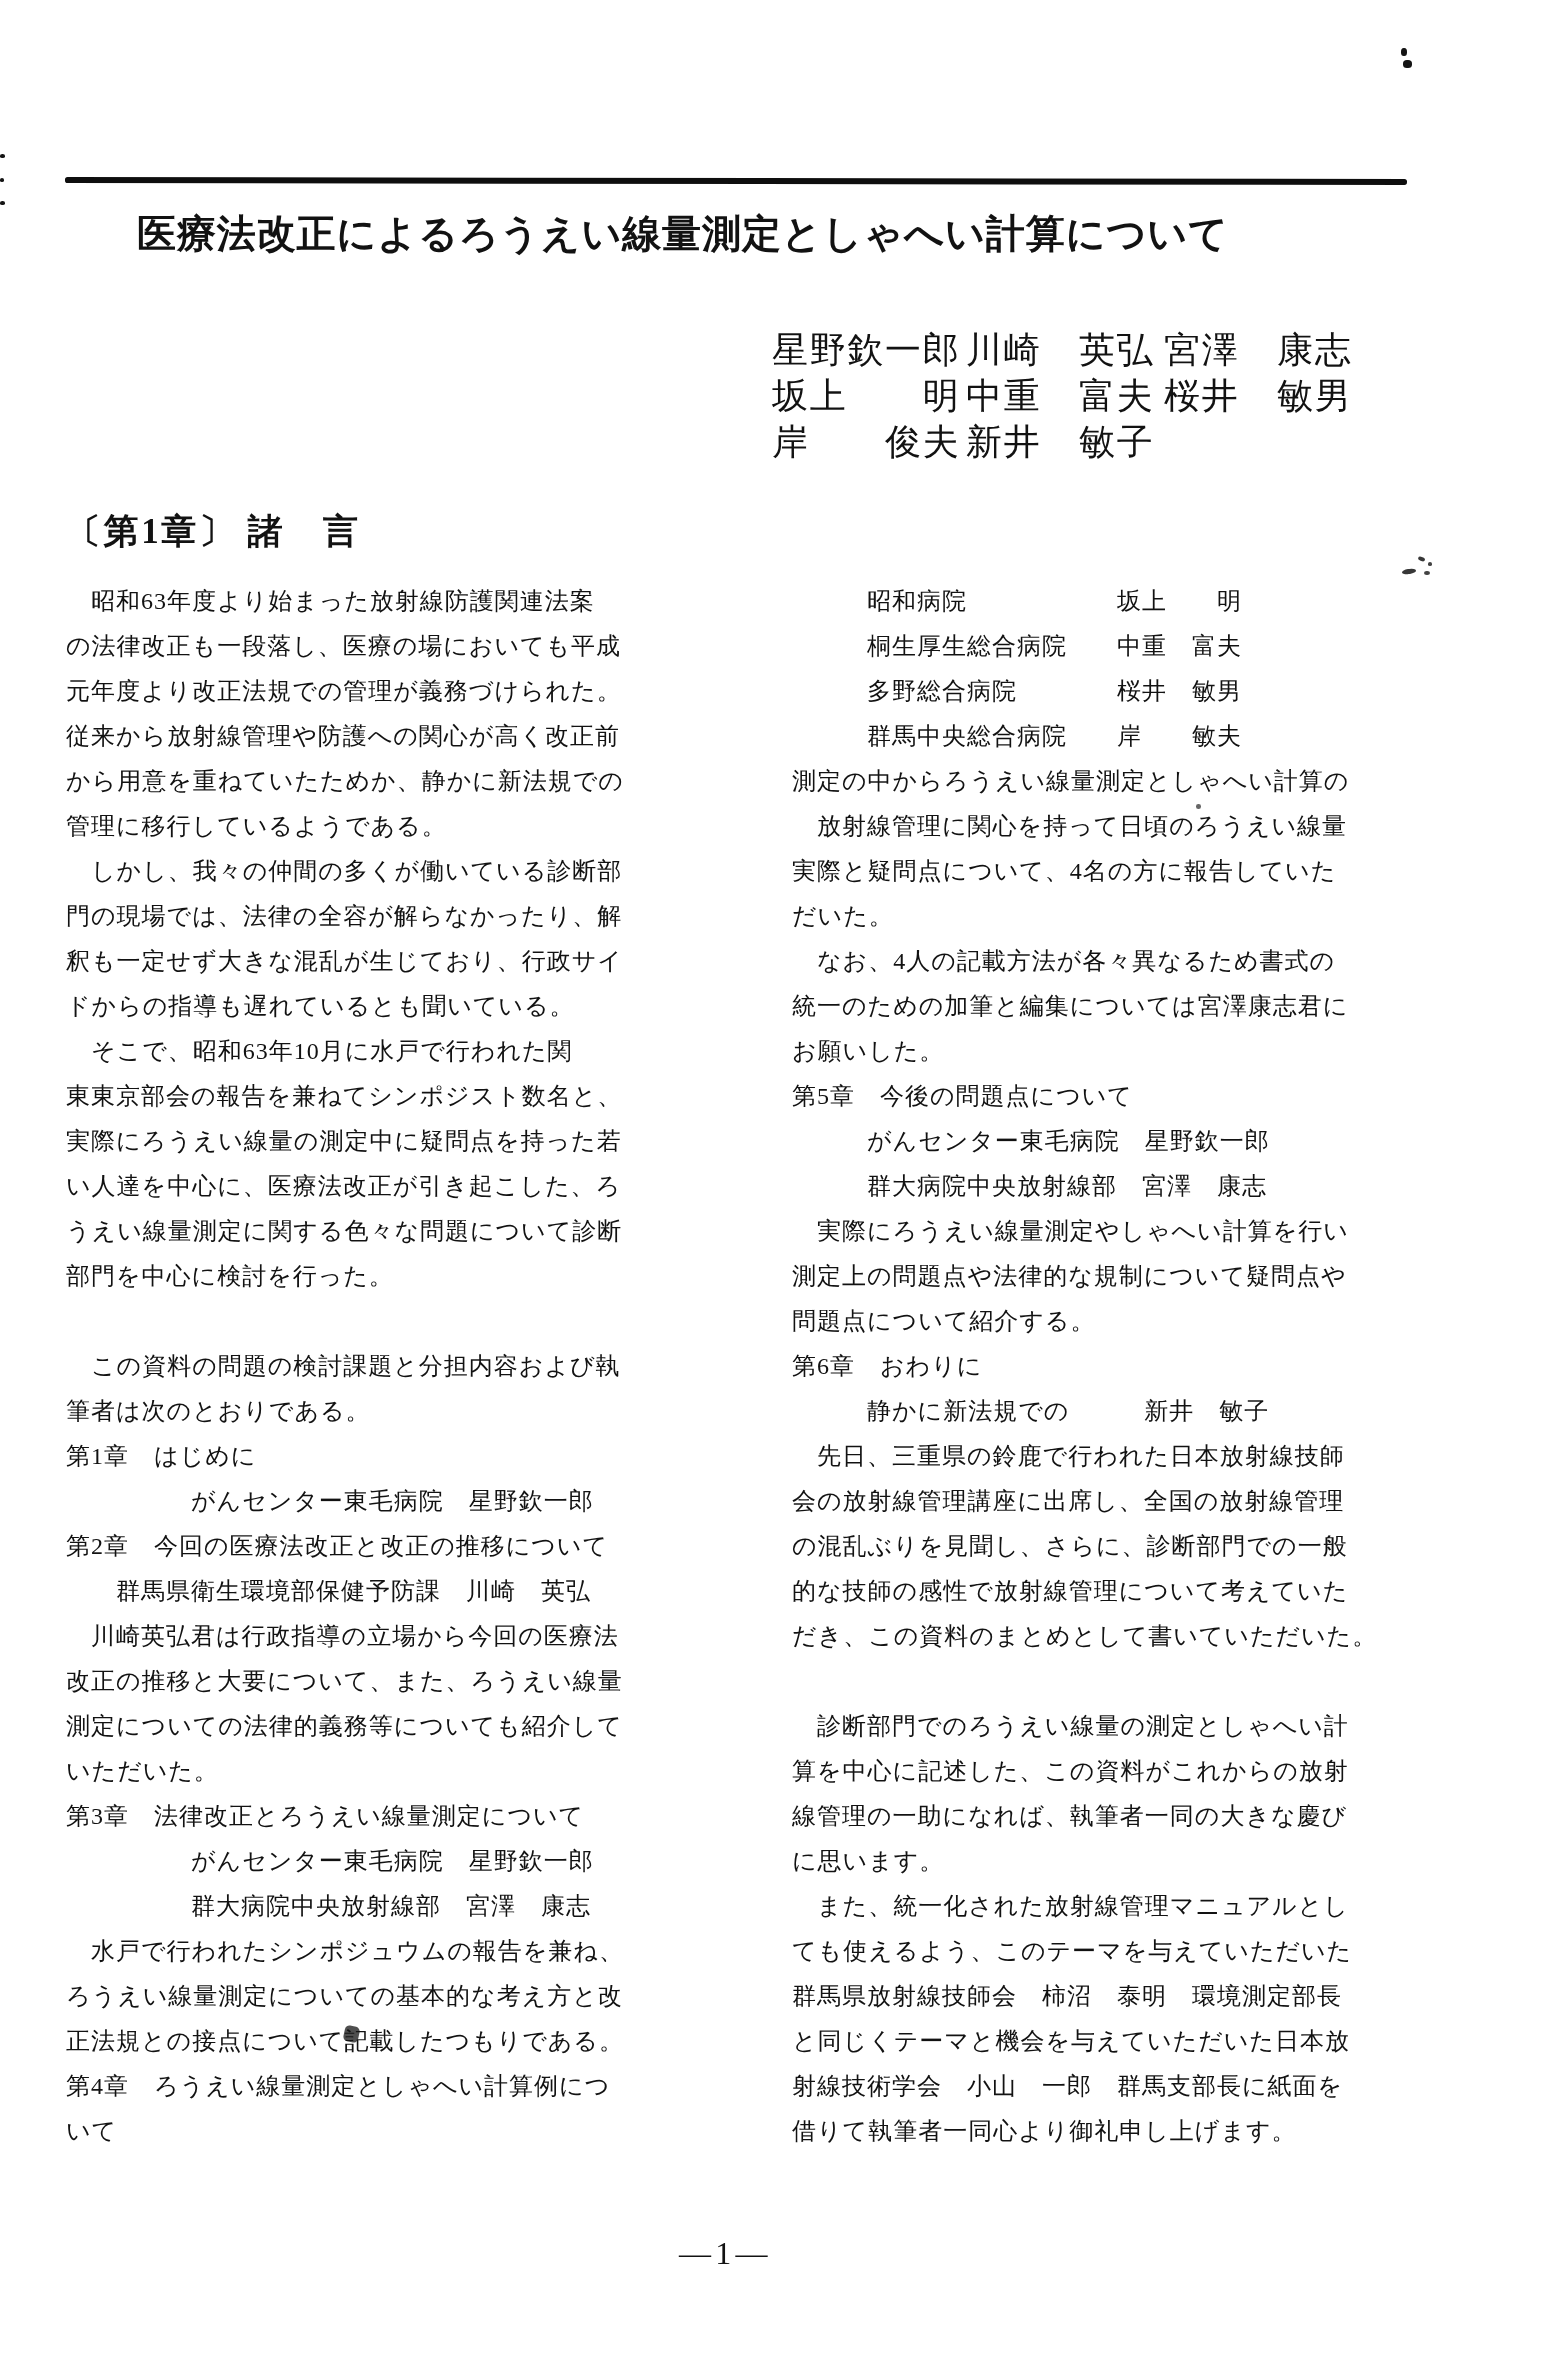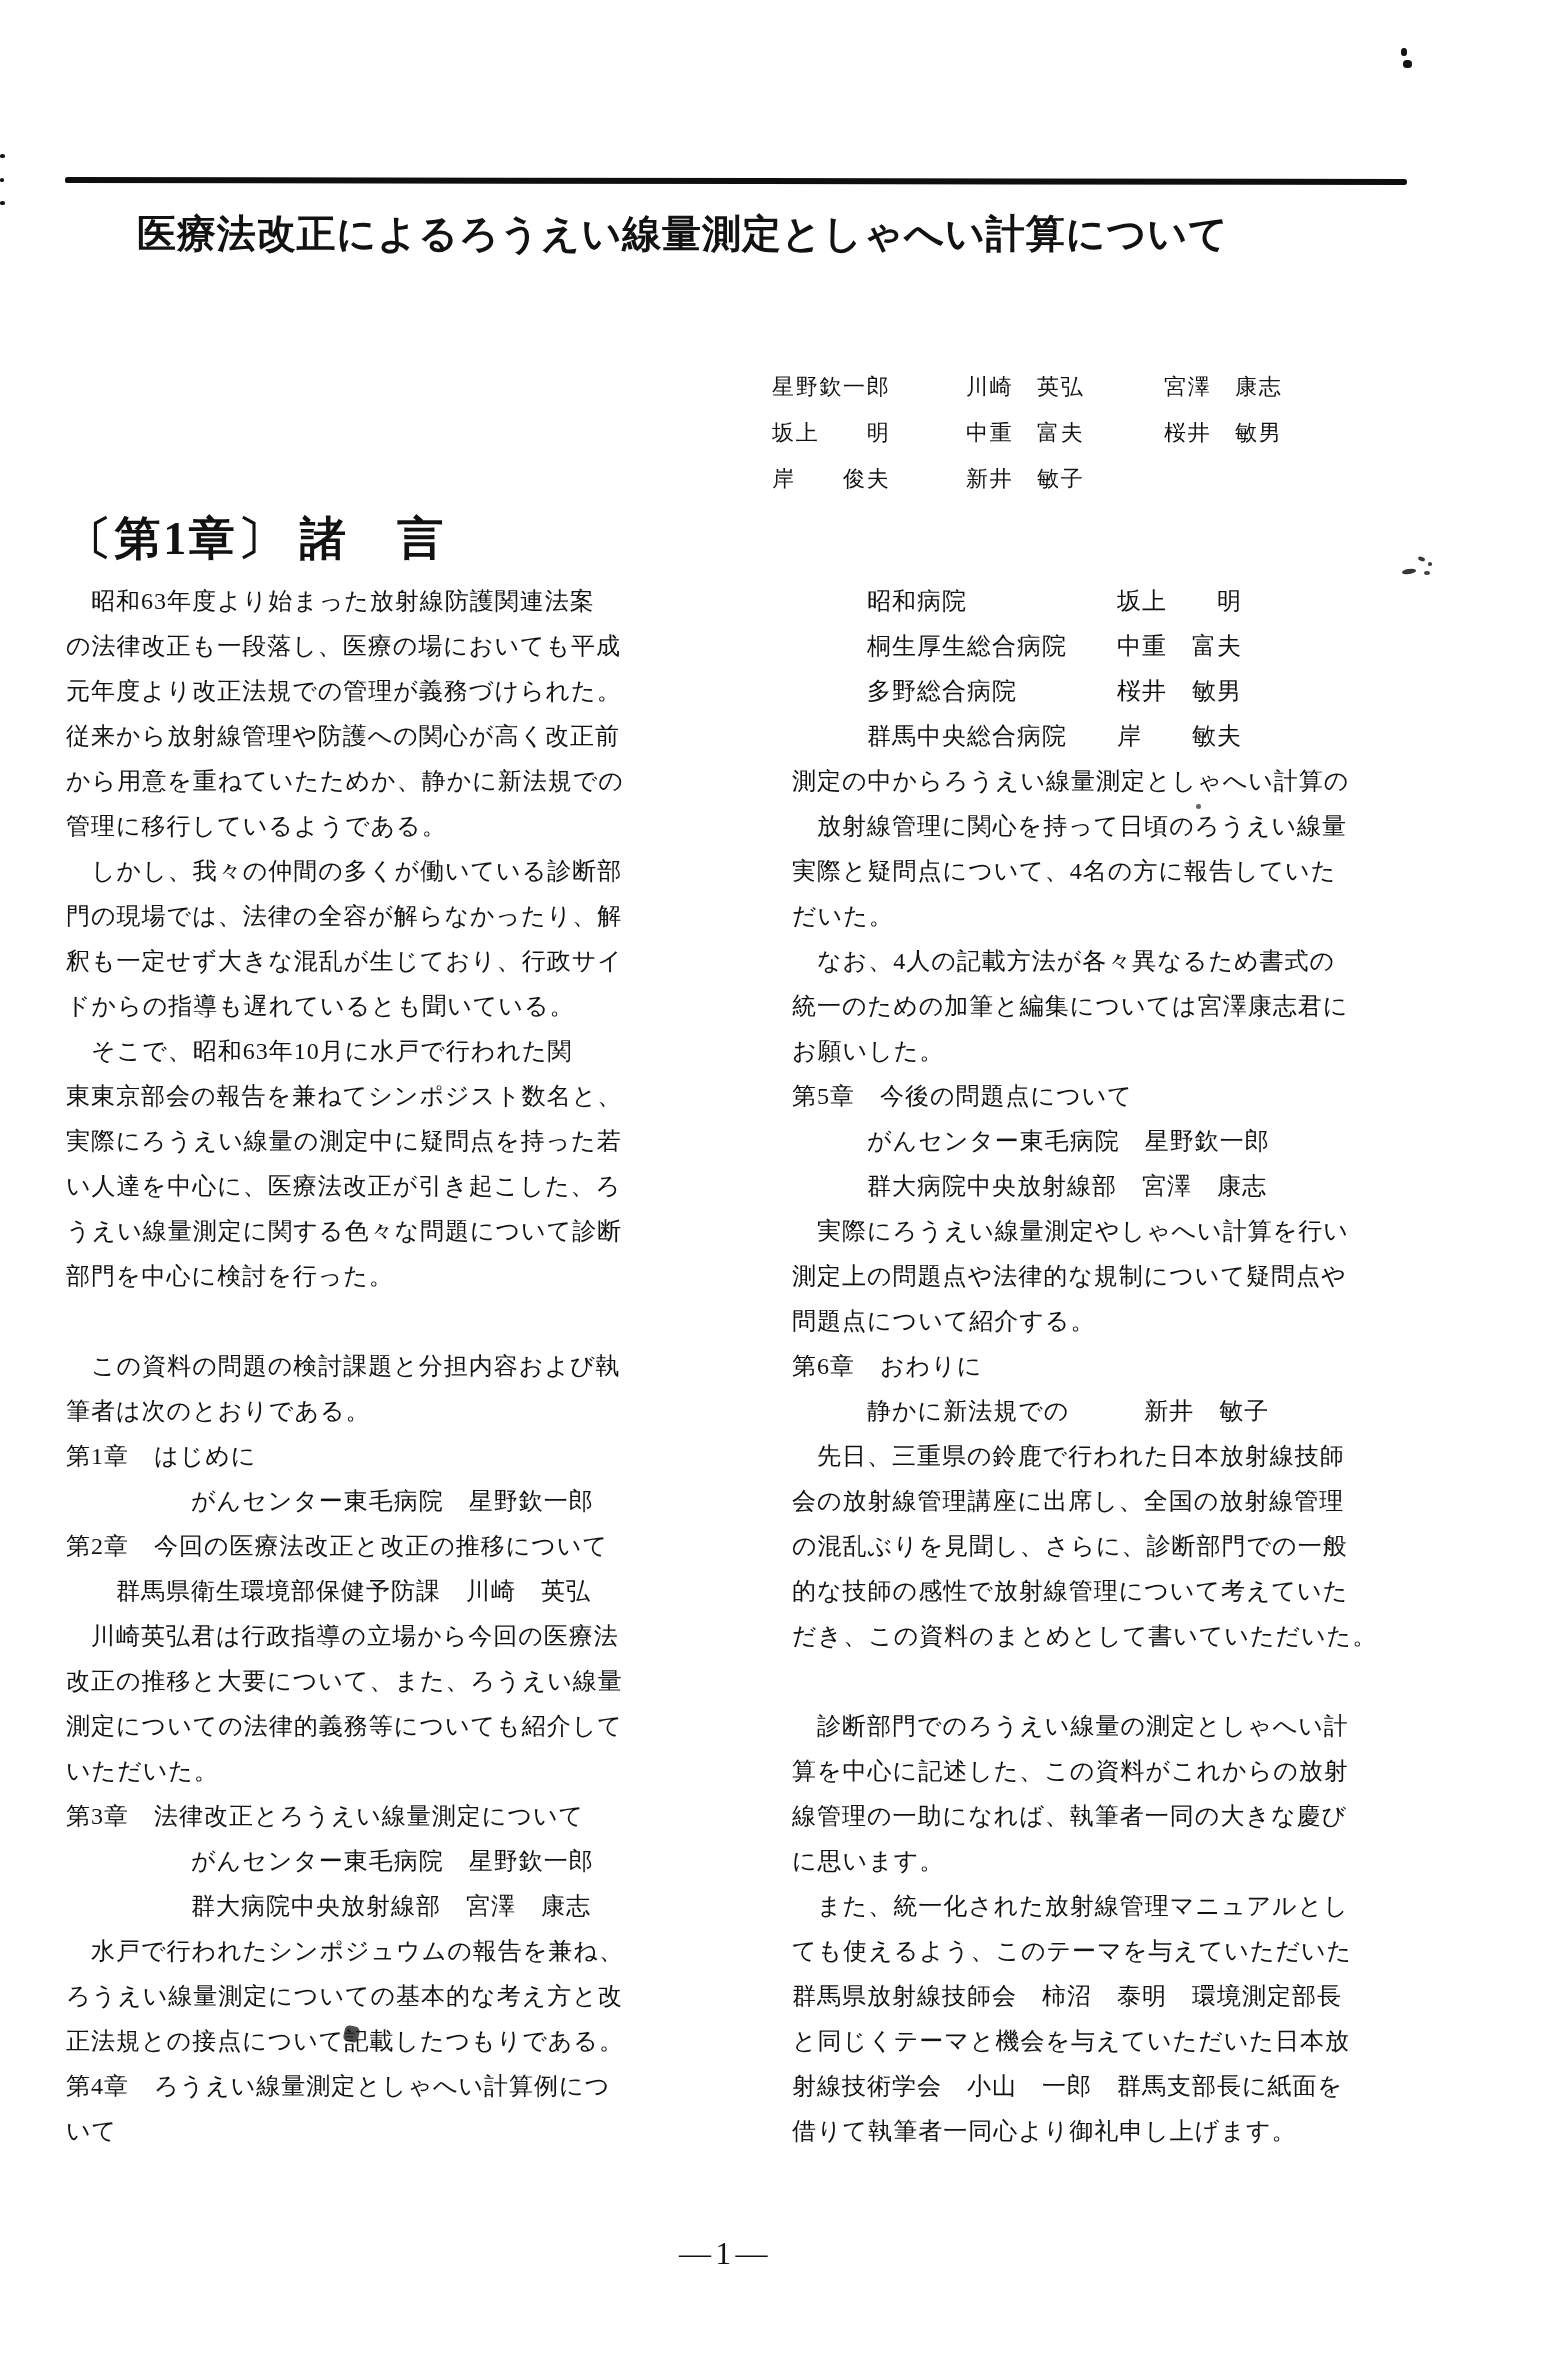--- a/index.html
+++ b/index.html
@@ -14,26 +14,26 @@
   .rule{
     position:absolute;left:65px;top:178px;width:1342px;height:6px;
     background:#0e0e0e;border-radius:2.6px;transform:rotate(0.08deg);
   }
   .doc-title{
     position:absolute;left:137px;top:207px;width:1296px;
     font-size:39px;letter-spacing:0.9px;white-space:pre;font-weight:bold;
   }
   .authors{
     position:absolute;left:772px;top:327px;
-    font-size:22px;line-height:46px;letter-spacing:1.7px;margin-top:37px;
+    font-size:36px;line-height:46px;letter-spacing:1.7px;
   }
   .author-row{display:grid;grid-template-columns:194px 198px auto;white-space:pre;}
   .chapter-heading{
     position:absolute;left:66px;top:508px;
-    font-size:46px;font-weight:bold;letter-spacing:2.6px;white-space:pre;
+    font-size:35px;font-weight:bold;letter-spacing:2.6px;white-space:pre;
   }
   .col{
     position:absolute;top:579px;width:726px;
     font-size:24px;line-height:45px;letter-spacing:1px;
   }
   .col-left{left:66px;}
   .col-right{left:792px;}
   .text-line{white-space:pre;min-height:45px;}
   .page-number{
     position:absolute;left:679px;top:2235px;

